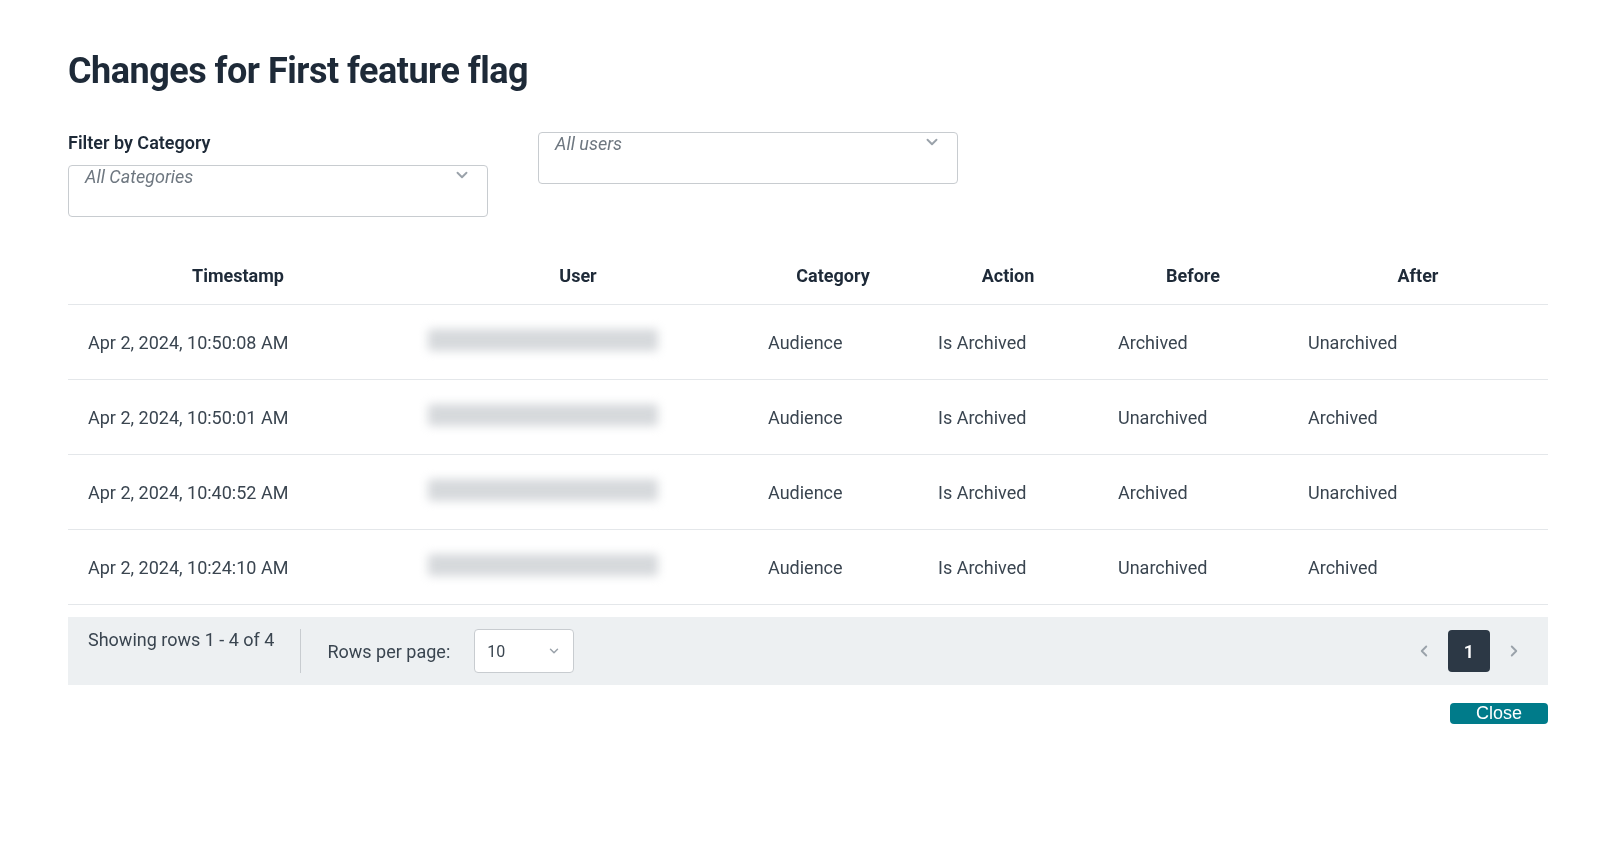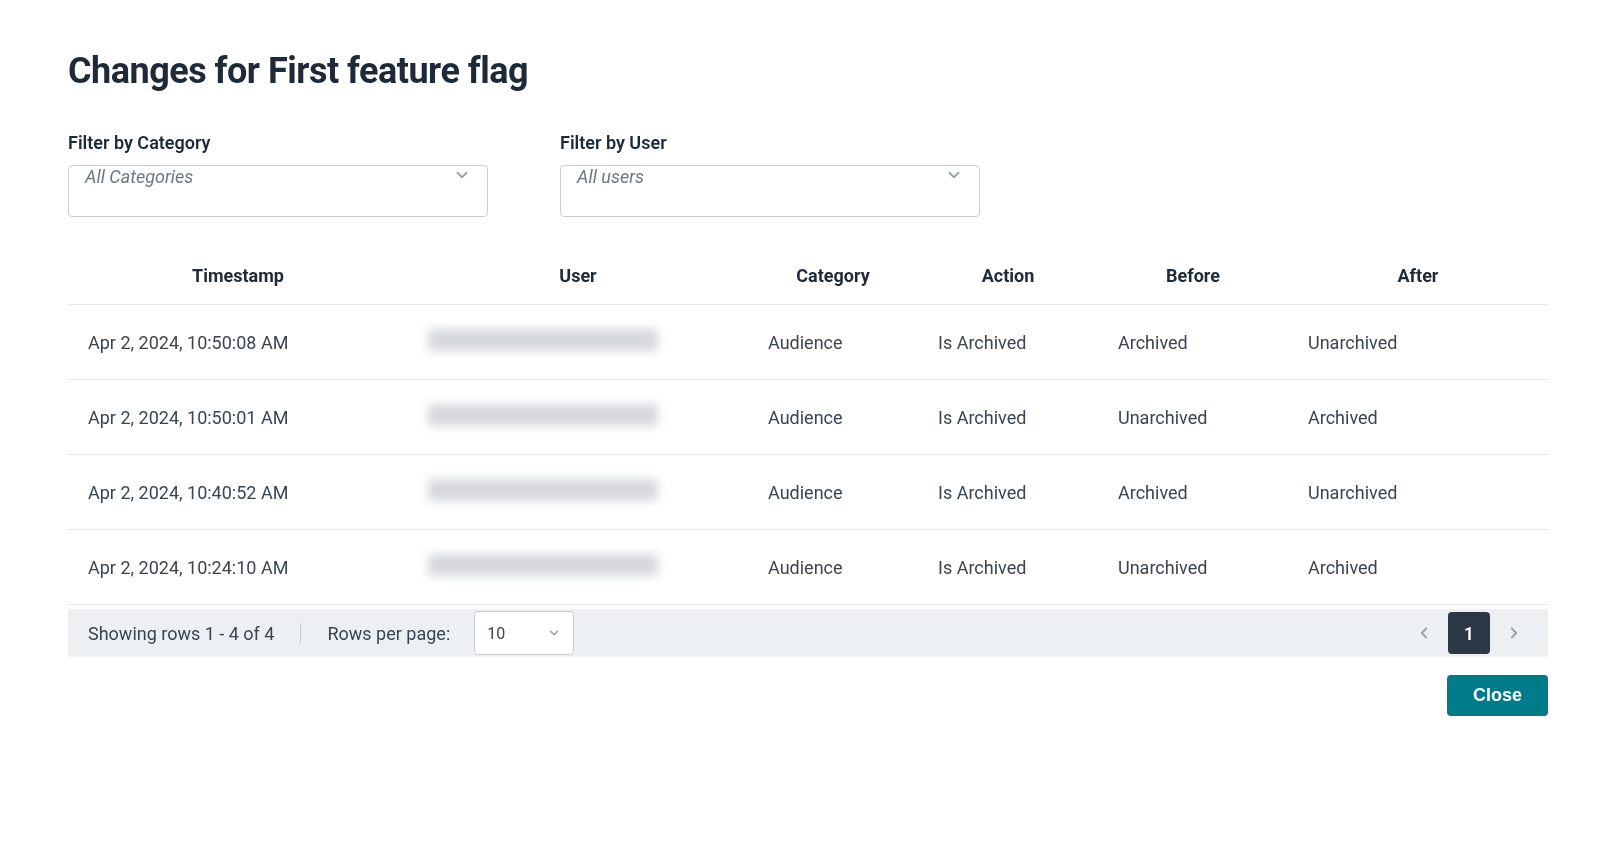--- a/index.html
+++ b/index.html
@@ -12,21 +12,21 @@
   }
   h1.page-title {
     font-size: 36px;
     font-weight: 700;
     color: #1e2a38;
     margin-bottom: 40px;
     letter-spacing: -0.5px;
   }
   .filters {
     display: flex;
-    gap: 72px;
+    gap: 50px;
     margin-bottom: 30px;
   }
   .filter-group {
     display: flex;
     flex-direction: column;
   }
   .filter-label {
     font-size: 18px;
     font-weight: 600;
     color: #1e2a38;
@@ -85,23 +85,22 @@
     width: 230px;
     height: 22px;
     background: #d6d9dc;
     border-radius: 3px;
     filter: blur(5px);
   }
 
   .pagination-bar {
     background: #edf0f2;
     display: flex;
-    align-items: center;
-    padding: 2px 20px;
-    margin-top: 4px;
+    padding: 12px 20px;
+    margin-top: 12px;
   }
   .pagination-info {
     font-size: 18px;
     color: #3a4550;
     padding-right: 26px;
     border-right: 1px solid #c8ccd0;
   }
   .rows-per-page {
     display: flex;
     align-items: center;
@@ -159,24 +158,24 @@
 
   .footer-actions {
     display: flex;
     justify-content: flex-end;
     margin-top: 18px;
   }
   .btn-close {
     background: #007b8a;
     color: #ffffff;
     font-size: 18px;
-    font-weight: 700;
+    font-weight: 400;
     border: none;
     border-radius: 4px;
-    padding: 10px 26px;
+    padding: 0 26px;
     cursor: pointer;
   }
 </style>
 </head>
 <body>
 
 <h1 class="page-title">Changes for First feature flag</h1>
 
 <div class="filters">
   <div class="filter-group">
@@ -184,21 +183,20 @@
     <div class="select">
       <span class="select-value">All Categories</span>
       <span class="chevron-down">
         <svg width="18" height="18" viewBox="0 0 24 24" fill="none" stroke="currentColor" stroke-width="2.5" stroke-linecap="round" stroke-linejoin="round">
             <polyline points="6 9 12 15 18 9"></polyline>
           </svg>
       </span>
     </div>
   </div>
   <div class="filter-group">
-    <label class="filter-label">Filter by User</label>
     <div class="select">
       <span class="select-value">All users</span>
       <span class="chevron-down">
         <svg width="18" height="18" viewBox="0 0 24 24" fill="none" stroke="currentColor" stroke-width="2.5" stroke-linecap="round" stroke-linejoin="round">
             <polyline points="6 9 12 15 18 9"></polyline>
           </svg>
       </span>
     </div>
   </div>
 </div>

